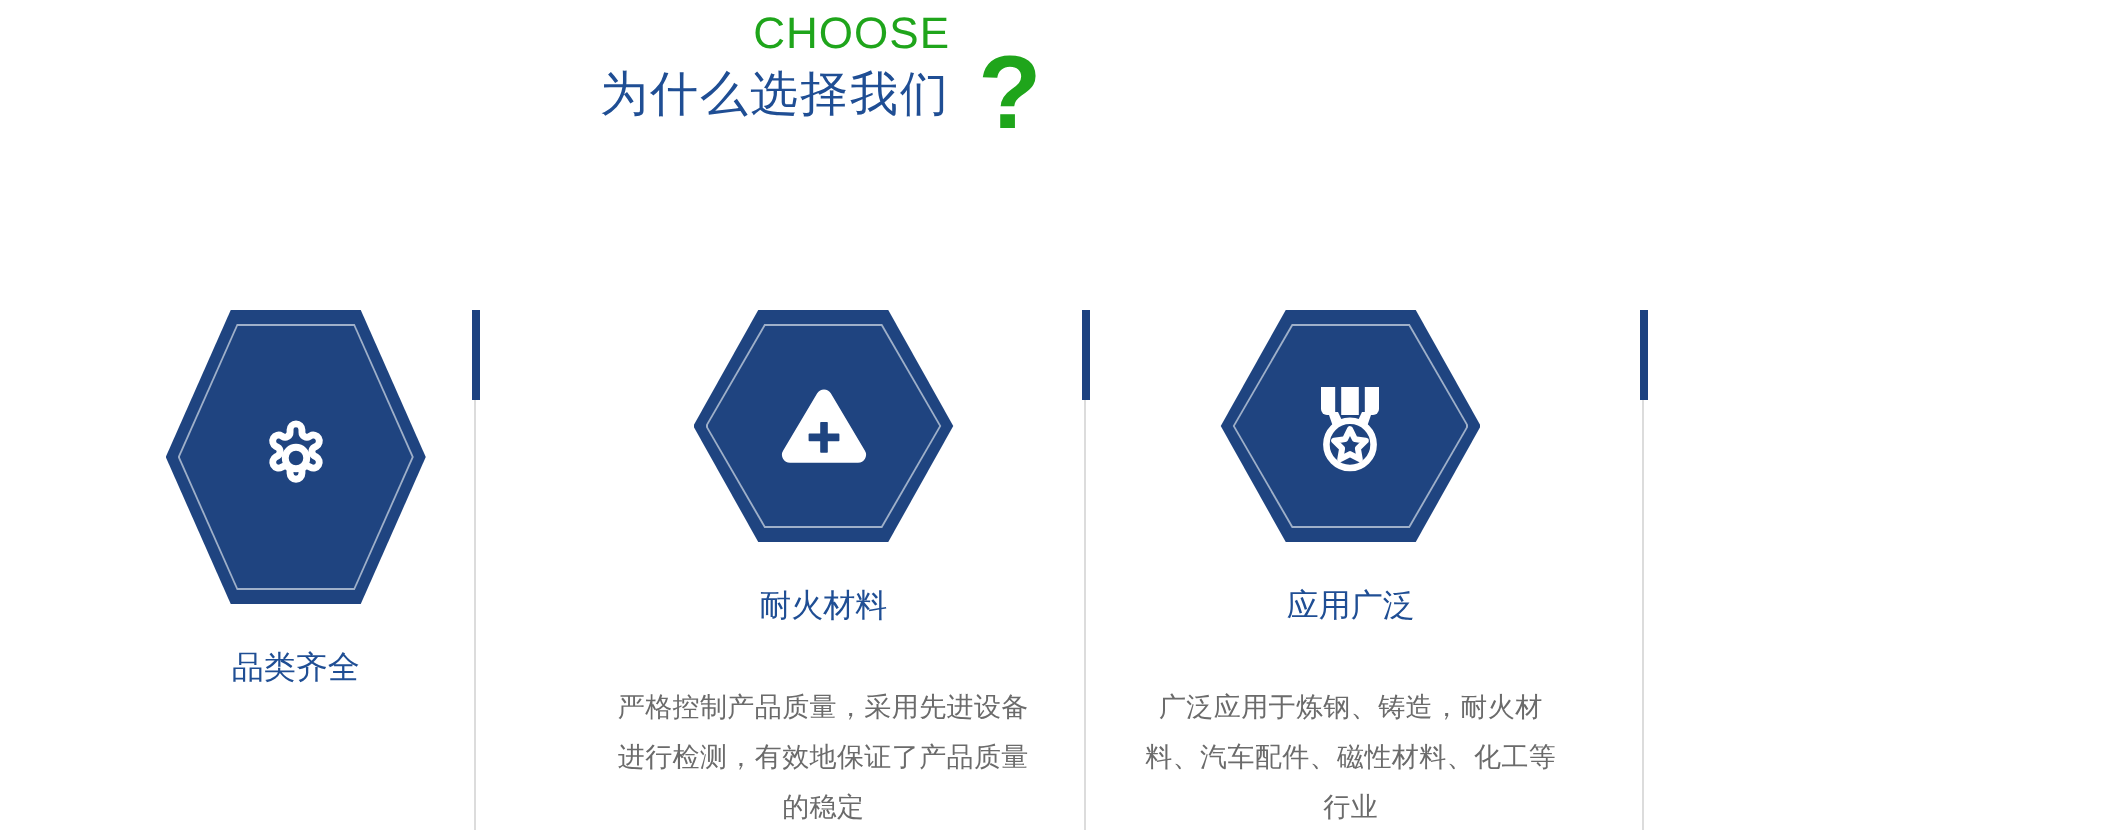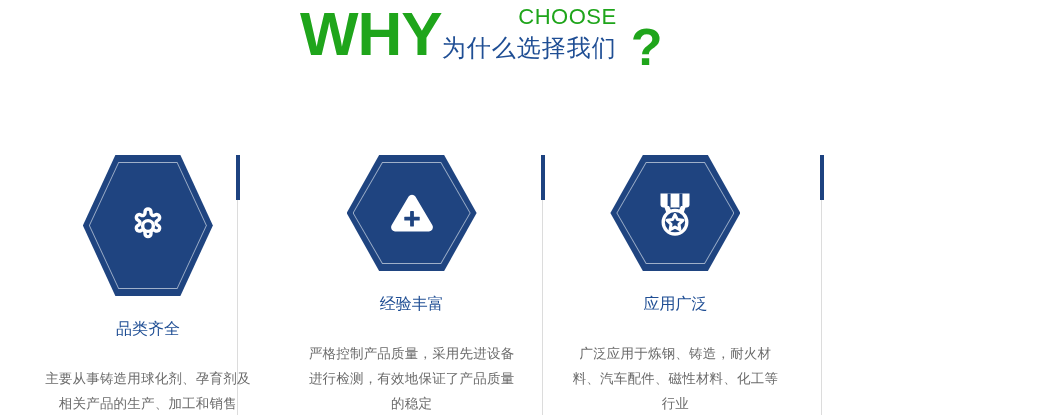--- a/index.html
+++ b/index.html
@@ -169,21 +169,20 @@
   }
   #divider-1 { left: 236px; }
   #divider-2 { left: 541px; }
   #divider-3 { left: 820px; }
 </style>
 </head>
 <body>
 
 <div class="header">
   <div class="header-inner">
-    <div class="why-word">WHY</div>
     <div class="header-stack">
       <div class="choose-word">CHOOSE</div>
       <div class="cn-headline">为什么选择我们</div>
     </div>
     <div class="qmark">?</div>
   </div>
 </div>
 
 <div class="divider" id="divider-1">
   <div class="blue"></div>
@@ -218,37 +217,36 @@
                a3.1 3.1 0 1 1-3.1-5.37 l1-0.58
                a2.6 2.6 0 0 0 0-4.5 l-1-0.58
                a3.1 3.1 0 1 1 3.1-5.37 l0.5 0.3
                a2.6 2.6 0 0 0 3.9-2.25 v-1.2
                a3.1 3.1 0 0 1 3.1-3.1 z"></path>
           <circle cx="24" cy="24" r="5.6" fill="none" stroke="#ffffff" stroke-width="3.6"></circle>
         </svg>
       </div>
     </div>
     <div class="card-title">品类齐全</div>
-    <div class="card-desc">主要从事铸造用球化剂、孕育剂及相关产品的生产、加工和销售</div>
   </div>
 
   <div class="card">
     <div class="hex-wrap">
       <div class="hex"></div>
       <div class="hex-inline"></div>
       <div class="hex-inline2"></div>
       <div class="hex-icon">
         <svg width="52" height="46" viewBox="0 0 52 46">
           <path fill="#ffffff" d="M22.6 6.6 a4 4 0 0 1 6.8 0 L46.4 35.3 a4 4 0 0 1-3.4 6.1 H9 a4 4 0 0 1-3.4-6.1 Z"></path>
           <rect x="24.1" y="21.0" width="3.8" height="15.4" rx="0.4" fill="#1f4480"></rect>
           <rect x="18.3" y="26.8" width="15.4" height="3.8" rx="0.4" fill="#1f4480"></rect>
         </svg>
       </div>
     </div>
-    <div class="card-title">经验丰富</div>
+    <div class="card-title">耐火材料</div>
     <div class="card-desc">严格控制产品质量，采用先进设备进行检测，有效地保证了产品质量的稳定</div>
   </div>
 
 
   <div class="card">
     <div class="hex-wrap">
       <div class="hex"></div>
       <div class="hex-inline"></div>
       <div class="hex-inline2"></div>
       <div class="hex-icon">

